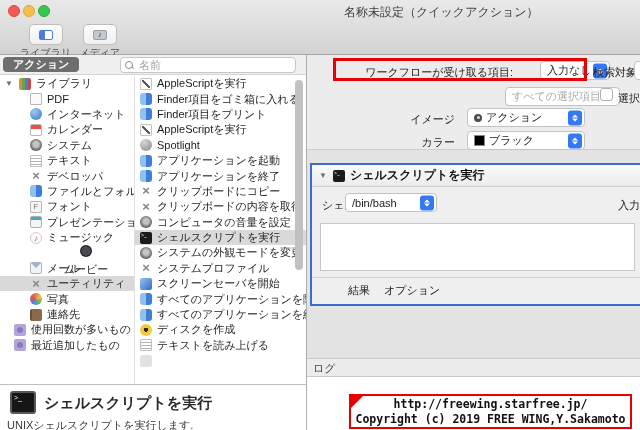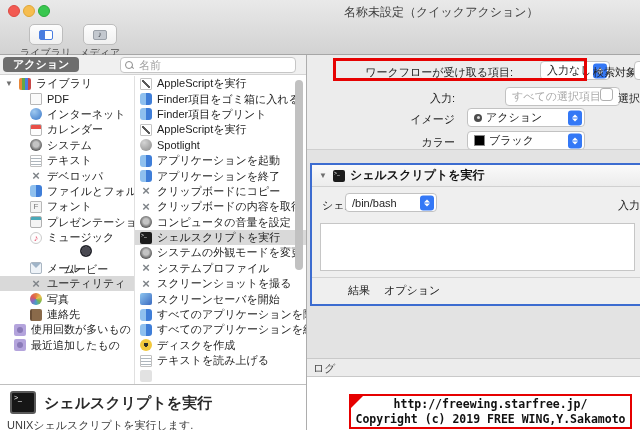--- a/index.html
+++ b/index.html
@@ -299,24 +299,20 @@
       </div>
       <div class="lrow" style="padding-left: 5px;">
         <span class="icn icn-system-icon"></span>
         <span class="lbl">システムの外観モードを変更</span>
       </div>
       <div class="lrow" style="padding-left: 5px;">
         <span class="icn icn-tools-x-icon"></span>
         <span class="lbl">システムプロファイル</span>
       </div>
       <div class="lrow" style="padding-left: 5px;">
-        <span class="icn icn-tools-x-icon"></span>
-        <span class="lbl">スクリーンショットを撮る</span>
-      </div>
-      <div class="lrow" style="padding-left: 5px;">
         <span class="icn icn-screensaver-icon"></span>
         <span class="lbl">スクリーンセーバを開始</span>
       </div>
       <div class="lrow" style="padding-left: 5px;">
         <span class="icn icn-finder-icon"></span>
         <span class="lbl">すべてのアプリケーションを隠す</span>
       </div>
       <div class="lrow" style="padding-left: 5px;">
         <span class="icn icn-finder-icon"></span>
         <span class="lbl">すべてのアプリケーションを終了</span>
@@ -351,21 +347,20 @@
     <span>入力なし</span>
     <span class="stepper">
         <i class="up"></i>
         <i class="dn"></i>
       </span>
   </div>
   <div class="rlabel" style="left:593px;top:63px;text-align:left;">検索対象:</div>
   <div class="abs edge-frag" style="left:634px;top:61px;"></div>
   <div class="abs focus-red" style="left:333px;top:58px;width:254px;height:23px;"></div>
 
-  <div class="rlabel" style="left:370px;top:89px;width:85px;">入力:</div>
   <div class="dd disabled" style="left:468px;top:87px;width:115px;">
     <span>すべての選択項目</span>
     <span class="stepper">
         <i class="up"></i>
         <i class="dn"></i>
       </span>
   </div>
   <div class="abs checkbox" style="left:600px;top:88px;"></div>
   <div class="rlabel" style="left:618px;top:89px;text-align:left;">選択され</div>
 

